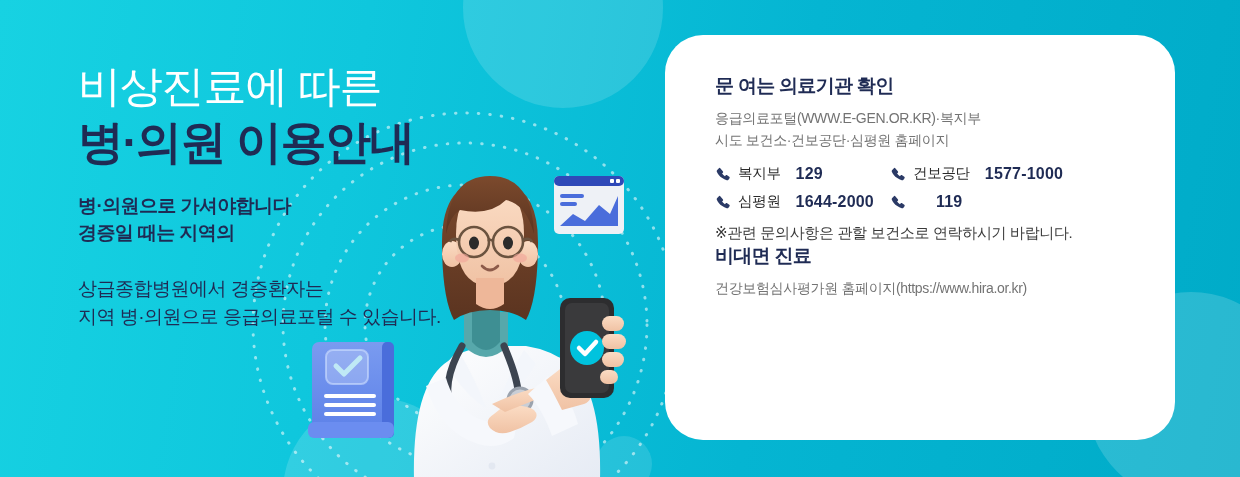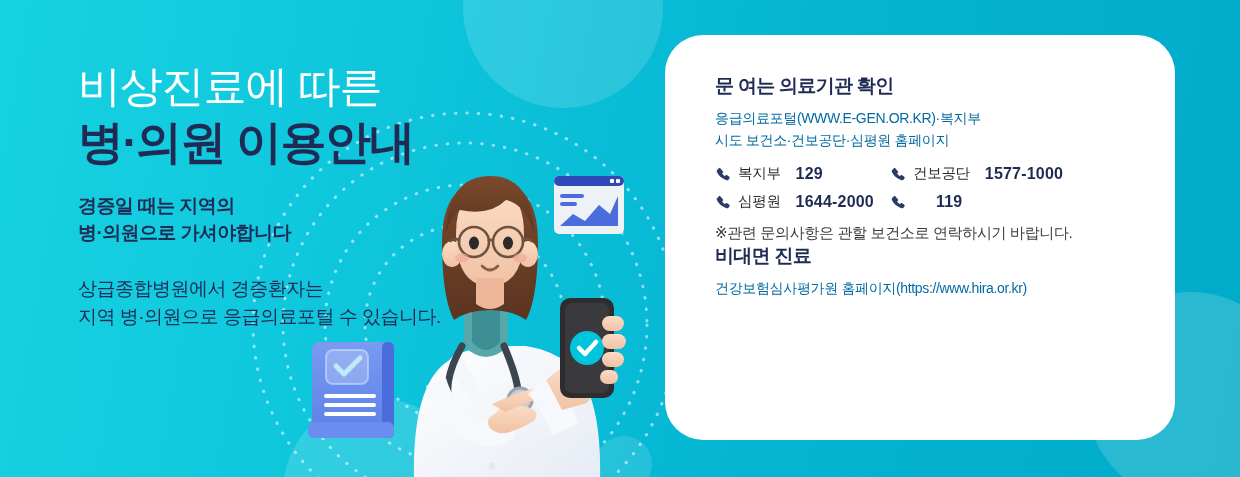--- a/index.html
+++ b/index.html
@@ -121,21 +121,21 @@
 
   .sec-title {
     font-size: 19px;
     font-weight: 700;
     color: #1f2b54;
     letter-spacing: -0.7px;
     margin: 0 0 9px 0;
   }
   .sec-line {
     font-size: 14px;
-    color: #0369a1;
+    color: #737373;
     letter-spacing: -0.35px;
     line-height: 1.55;
     margin: 0;
   }
 
   .tel-grid {
     margin-top: 13px;
     display: grid;
     grid-template-columns: 175px auto;
     row-gap: 9px;
@@ -191,22 +191,22 @@
       <circle cx="215" cy="215" r="140"></circle>
       <circle cx="215" cy="215" r="182"></circle>
       <circle cx="215" cy="215" r="212"></circle>
     </g>
   </svg>
 
   <div class="left-copy">
     <h1 class="headline-1">비상진료에 따른</h1>
     <h2 class="headline-2">병·의원 이용안내</h2>
     <div class="subhead">
+      <div>병·의원으로 가셔야합니다</div>
       <div>경증일 때는 지역의</div>
-      <div>병·의원으로 가셔야합니다</div>
     </div>
     <div class="note">
       <div>상급종합병원에서 경증환자는</div>
       <div>지역 병·의원으로 응급의료포털 수 있습니다.</div>
     </div>
   </div>
 
   <svg class="illustration" viewBox="0 0 380 330">
     <defs>
       <linearGradient id="docGrad" x1="0" y1="0" x2="0" y2="1">

